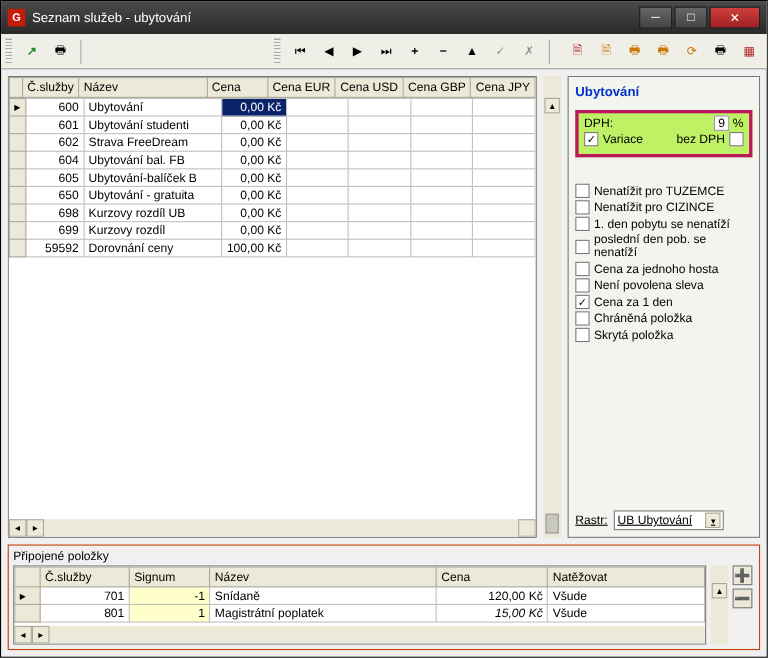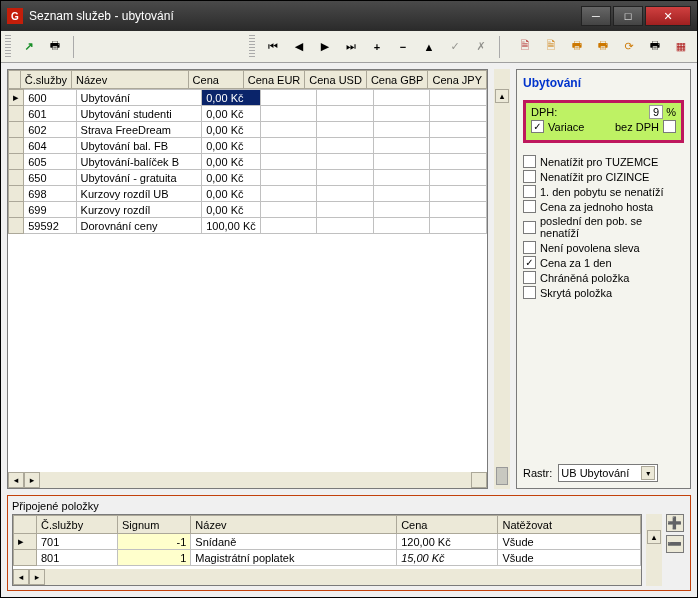--- a/index.html
+++ b/index.html
@@ -14,37 +14,37 @@
   .toolbar { height: 32px; background: #efefe7; border-bottom: 1px solid #a0a0a0; display: flex; align-items: center; padding: 0 4px; gap: 2px; }
   .tb-btn { width: 24px; height: 24px; display: flex; align-items: center; justify-content: center; cursor: pointer; border: 1px solid transparent; }
   .tb-sep { width: 8px; height: 22px; border-left: 1px solid #aaa; margin: 0 4px; }
   .tb-handle { width: 6px; height: 24px; background: repeating-linear-gradient(to bottom, #aaa 0 1px, transparent 1px 3px); cursor: move; margin-right: 4px;}
   .content { flex: 1; display: flex; flex-direction: column; padding: 6px; gap: 6px; overflow: hidden; }
   .top-section { flex: 1; display: flex; gap: 6px; overflow: hidden; }
   .grid-container { flex: 1; display: flex; flex-direction: column; border: 1px solid #7a7a7a; background: #fff; overflow: hidden; }
   table { border-collapse: collapse; width: 100%; font-size: 11px; }
   th { background: #ece9d8; border: 1px solid #aca899; padding: 2px 4px; text-align: left; font-weight: normal; height: 18px; white-space: nowrap; }
   td { border: 1px solid #c0c0c0; padding: 1px 4px; height: 16px; background: #fff; }
-  td.num { text-align: left; }
+  td.num { text-align: right; }
   td.sel { background: #0a246a; color: #fff; }
   .row-indicator { width: 12px; background: #ece9d8; border: 1px solid #aca899; }
   .grid-body { flex: 1; overflow: auto; }
   .grid-scroll { height: 16px; background: #ece9d8; display: flex; }
   .grid-scroll .btn { width: 16px; height: 16px; background: #ece9d8; border: 1px solid #aca899; display:flex; align-items:center; justify-content:center; font-size:9px;}
   .side-strip { width: 16px; background: #ece9d8; display: flex; flex-direction: column; align-items: center; padding-top: 20px; }
   .side-strip .btn { width: 14px; height: 14px; background: #ece9d8; border: 1px solid #aca899; display:flex;align-items:center;justify-content:center;font-size:9px; }
   .right-panel { width: 175px; border: 1px solid #7a7a7a; background: #f4f4ee; padding: 6px 6px; display: flex; flex-direction: column; }
   .rp-title { color: #0033cc; font-weight: bold; font-size: 12px; margin-bottom: 10px; }
   .dph-box { border: 3px solid #be185d; background: #bef264; padding: 3px 5px; margin-bottom: 8px; }
   .dph-row { display: flex; justify-content: space-between; align-items: center; margin-bottom: 2px; }
   .dph-val { border: 1px solid #999; background: #fff; padding: 0 3px; min-width: 30px; text-align: right; }
   .chk-row { display: flex; align-items: center; gap: 4px; margin-bottom: 2px; font-size: 11px; }
   .chk { width: 13px; height: 13px; border: 1px solid #7a7a7a; background: #fff; display: inline-flex; align-items: center; justify-content: center; font-size: 10px; }
-  .rp-checks { margin-top: 4px; }
-  .rp-bottom { margin-top: auto; display: flex; align-items: center; gap: 6px; }
+  .rp-checks { margin-top: 16px; }
+  .rp-bottom { margin-top: auto; display: flex; align-items: center; gap: 6px; text-decoration: underline; }
   .rp-bottom select, .combo { border: 1px solid #7a7a7a; font-size: 11px; padding: 1px 2px; background: #fff; height:18px; }
   .combo { display:inline-flex; align-items:center; justify-content:space-between; width: 100px;}
   .combo .arr { width:14px; height:14px; background:#ece9d8; border:1px solid #aca899; display:flex;align-items:center;justify-content:center; font-size:8px;}
   .bottom-section { border: 1px solid #c2410c; padding: 4px; }
   .bottom-label { margin-bottom: 2px; }
   .bottom-flex { display: flex; gap: 4px; }
   .bottom-grid { flex: 1; border: 1px solid #7a7a7a; background: #fff; height: 72px; overflow: hidden; display:flex; flex-direction:column;}
   .bottom-side { width: 20px; display: flex; flex-direction: column; gap: 3px; }
   .small-btn { width: 18px; height: 18px; border: 1px solid #7a7a7a; background: #ece9d8; display: flex; align-items: center; justify-content: center; cursor: pointer; font-size: 12px; }
   .icon-green { color: #1a8f2a; font-weight: bold; }
@@ -260,25 +260,25 @@
             <div class="chk-row">
               <span class="chk"></span>
               <span>Nenatížit pro CIZINCE</span>
             </div>
             <div class="chk-row">
               <span class="chk"></span>
               <span>1. den pobytu se nenatíží</span>
             </div>
             <div class="chk-row">
               <span class="chk"></span>
+              <span>poslední den pob. se nenatíží</span>
+            </div>
+            <div class="chk-row">
+              <span class="chk"></span>
               <span>Cena za jednoho hosta</span>
-            </div>
-            <div class="chk-row">
-              <span class="chk"></span>
-              <span>poslední den pob. se nenatíží</span>
             </div>
             <div class="chk-row">
               <span class="chk"></span>
               <span>Není povolena sleva</span>
             </div>
             <div class="chk-row">
               <span class="chk">✓</span>
               <span>Cena za 1 den</span>
             </div>
             <div class="chk-row">

